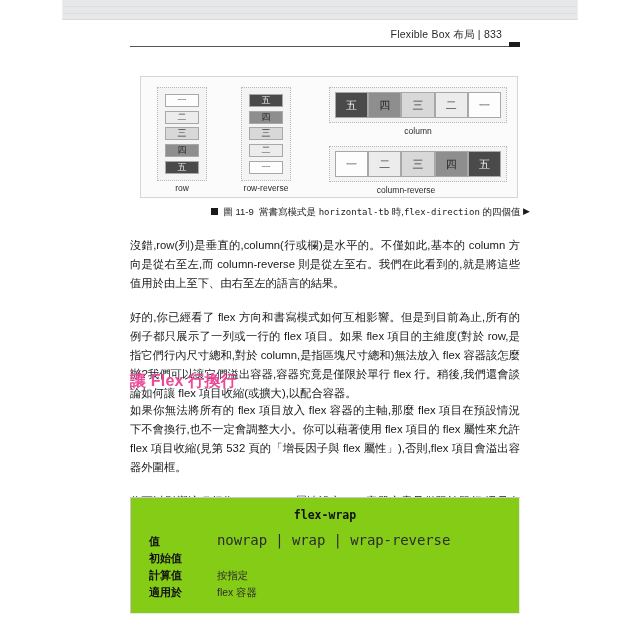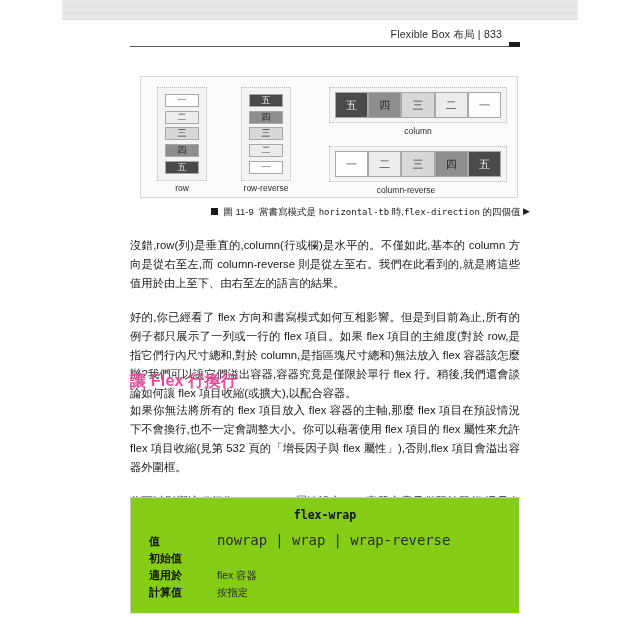--- a/index.html
+++ b/index.html
@@ -313,23 +313,23 @@
     <div class="spec-title">flex-wrap</div>
     <div id="spec-rows">
         <div class="spec-row">
           <div class="spec-key">值</div>
           <div class="spec-val mono">nowrap | wrap | wrap-reverse</div>
         </div>
         <div class="spec-row">
           <div class="spec-key">初始值</div>
         </div>
         <div class="spec-row">
+          <div class="spec-key">計算值</div>
+          <div class="spec-val">按指定</div>
+        </div>
+        <div class="spec-row">
           <div class="spec-key">適用於</div>
           <div class="spec-val">flex 容器</div>
         </div>
-        <div class="spec-row">
-          <div class="spec-key">計算值</div>
-          <div class="spec-val">按指定</div>
-        </div>
       </div>
   </div>
 
 </div>
 
 </body></html>

